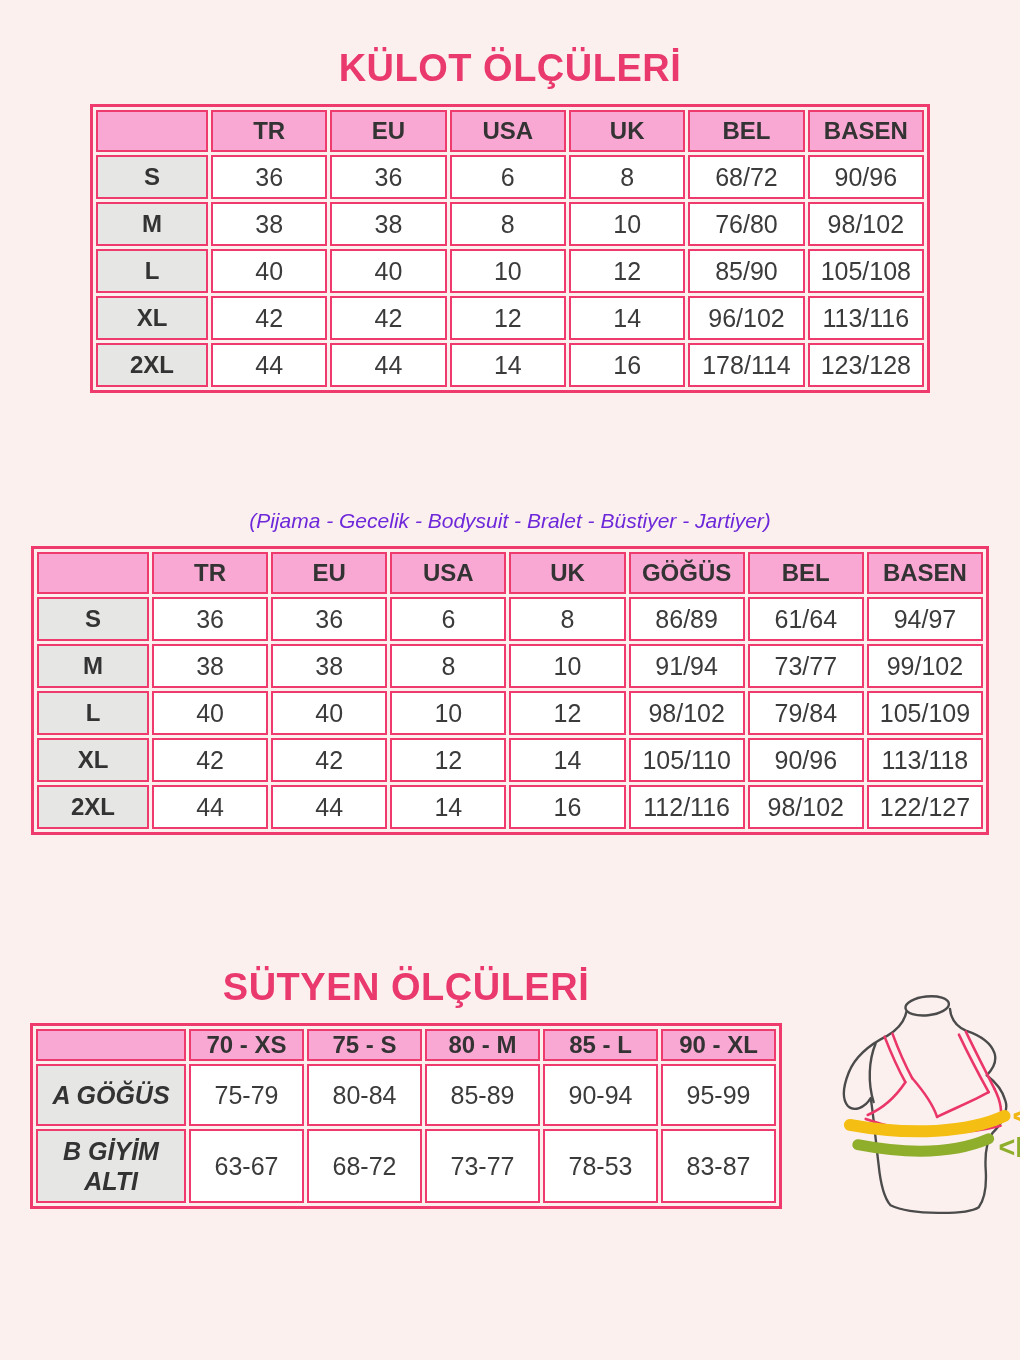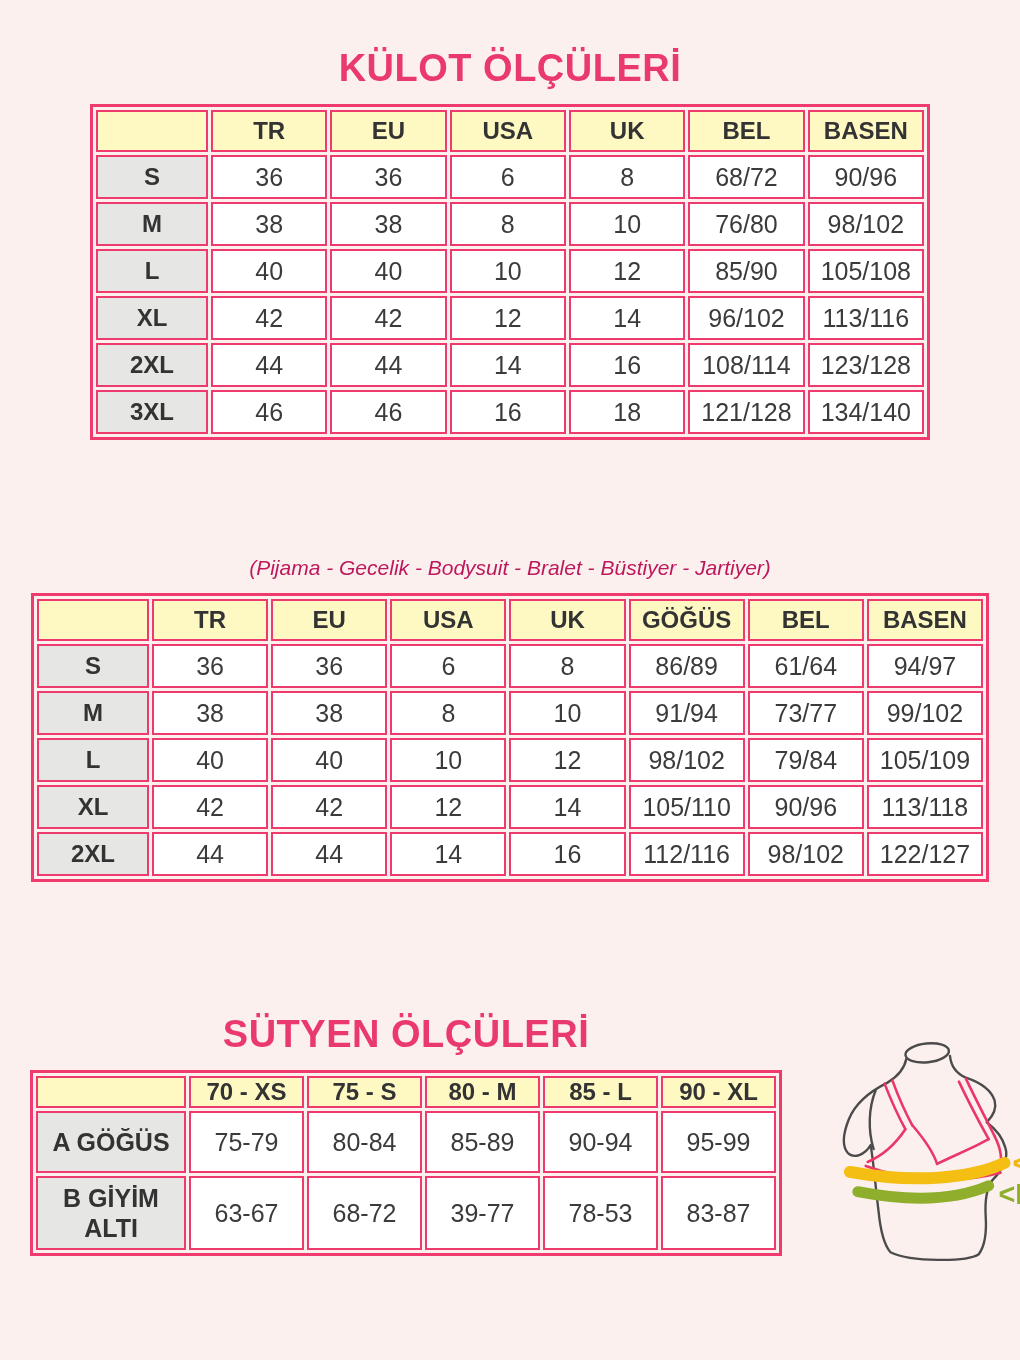--- a/index.html
+++ b/index.html
@@ -15,21 +15,21 @@
     text-align:center;
     color:#e9396d;
     font-size:38px;
     font-weight:bold;
     letter-spacing:0.5px;
     line-height:44px;
     margin-top:20px;
   }
   .section-subtitle {
     text-align:center;
-    color:#be185d;
+    color:#6d28d9;
     font-size:21px;
     font-style:italic;
     line-height:26px;
   }
   table.size-table {
     border-collapse:separate;
     border-spacing:3px;
     border:3px solid #ee3a6d;
     table-layout:fixed;
     background:transparent;
@@ -38,21 +38,21 @@
     border:2px solid #ee3a6d;
     text-align:center;
     vertical-align:middle;
     background:#ffffff;
     font-size:25px;
     font-weight:normal;
     color:#3b3b3b;
     padding:0 2px;
   }
   table.size-table thead th {
-    background:#fef9c3;
+    background:#f9a8d4;
     font-weight:bold;
     font-size:24px;
     color:#333333;
   }
   table.size-table tbody th {
     background:#e6e6e4;
     font-weight:bold;
     font-size:24px;
     color:#333333;
   }
@@ -75,21 +75,21 @@
     display:flex;
     align-items:flex-start;
     gap:48px;
   }
   #sutyen-left { width:752px; }
   #table3 { width:752px; margin:14px 0 0; }
   #table3 thead th { height:24px; font-size:24px;margin-top:48px; }
   #table3 tbody tr:nth-child(1) > th, #table3 tbody tr:nth-child(1) > td { height:62px; }
   #table3 tbody tr:nth-child(2) > th, #table3 tbody tr:nth-child(2) > td { height:74px; }
   #table3 tr > :first-child { width:150px; }
-  #table3 tbody th { font-size:25px; line-height:30px; padding:0 6px; }
+  #table3 tbody th { font-size:25px; line-height:30px; padding:0 6px;font-style:italic; }
   #figure-col { margin-left:0px; }
   #bra-figure { margin-top:34px; display:block; }
 </style>
 </head>
 <body>
 
 <div id="section-kulot">
   <div class="section-title">KÜLOT ÖLÇÜLERİ</div>
   <table id="table1" class="size-table">
       <thead>
@@ -139,31 +139,22 @@
           <td>14</td>
           <td>96/102</td>
           <td>113/116</td>
         </tr>
         <tr>
           <th>2XL</th>
           <td>44</td>
           <td>44</td>
           <td>14</td>
           <td>16</td>
-          <td>108/114</td>
+          <td>178/114</td>
           <td>123/128</td>
-        </tr>
-        <tr>
-          <th>3XL</th>
-          <td>46</td>
-          <td>46</td>
-          <td>16</td>
-          <td>18</td>
-          <td>121/128</td>
-          <td>134/140</td>
         </tr>
       </tbody>
     </table>
 </div>
 
 <div id="section-icgiyim">
   <div class="section-subtitle">(Pijama - Gecelik - Bodysuit - Bralet - Büstiyer - Jartiyer)</div>
   <table id="table2" class="size-table">
       <thead>
         <tr>
@@ -252,21 +243,21 @@
             <td>75-79</td>
             <td>80-84</td>
             <td>85-89</td>
             <td>90-94</td>
             <td>95-99</td>
           </tr>
           <tr>
             <th>B GİYİM ALTI</th>
             <td>63-67</td>
             <td>68-72</td>
-            <td>39-77</td>
+            <td>73-77</td>
             <td>78-53</td>
             <td>83-87</td>
           </tr>
         </tbody>
       </table>
   </div>
   <div id="figure-col">
     <svg id="bra-figure" width="238" height="262" viewBox="0 0 240 262" xmlns="http://www.w3.org/2000/svg">
 
       <g fill="none" stroke="#4b4b4b" stroke-width="2.4" stroke-linecap="round" stroke-linejoin="round">

